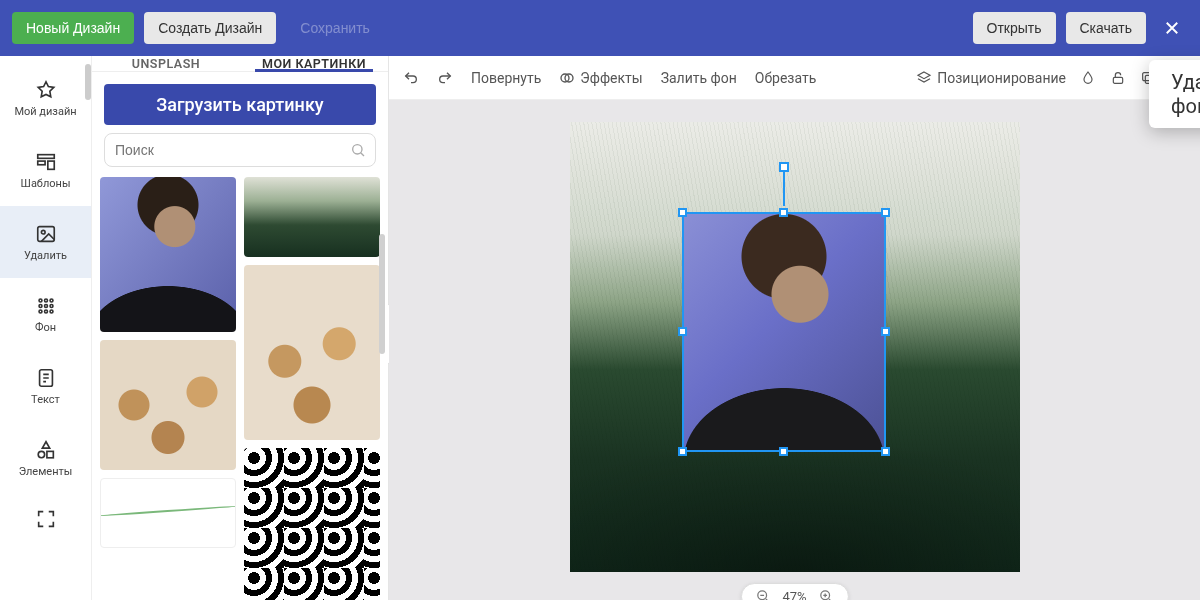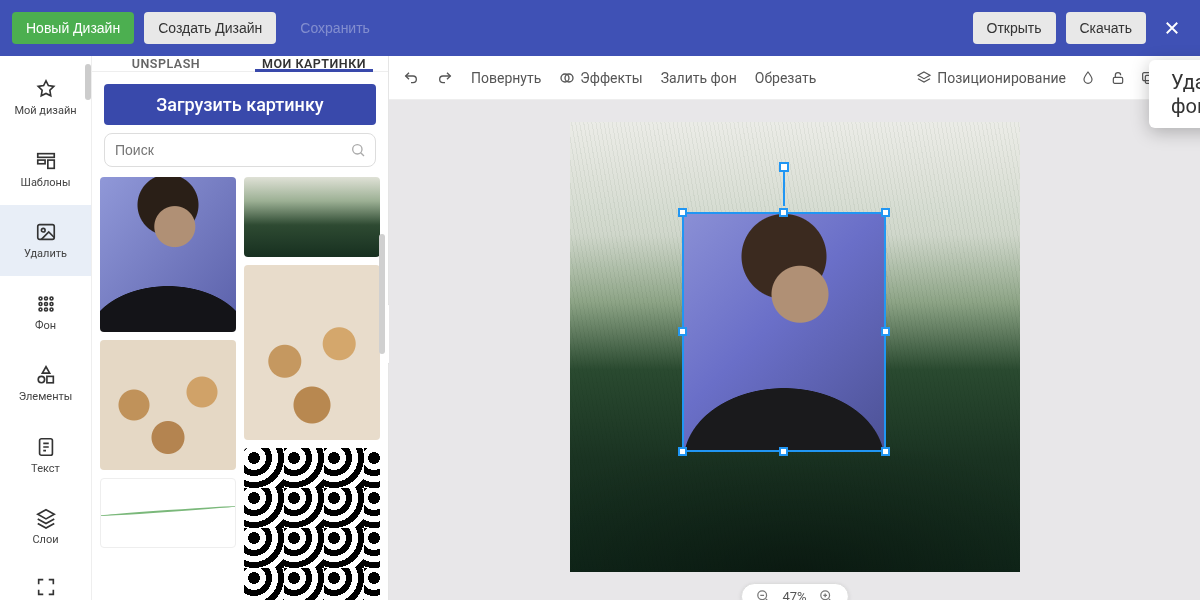--- a/index.html
+++ b/index.html
@@ -167,45 +167,35 @@
             <circle cx="6" cy="18" r="1.6"></circle>
             <circle cx="12" cy="18" r="1.6"></circle>
             <circle cx="18" cy="18" r="1.6"></circle>
           </svg>
         </span>
       <span>Фон</span>
     </div>
     <div class="rail-item">
       <span class="rail-ico">
           <svg viewBox="0 0 24 24">
+            <rect x="5" y="3" width="14" height="18" rx="2"></rect>
+            <path d="M9 8h6M9 12h6M9 16h3"></path>
+          </svg>
+        </span>
+      <span>Текст</span>
+    </div>
+    <div class="rail-item">
+      <span class="rail-ico">
+          <svg viewBox="0 0 24 24">
             <path d="M12 3l4 7H8l4-7z"></path>
             <circle cx="7" cy="17" r="3.5"></circle>
             <rect x="13" y="13.5" width="7" height="7"></rect>
           </svg>
         </span>
       <span>Элементы</span>
-    </div>
-    <div class="rail-item">
-      <span class="rail-ico">
-          <svg viewBox="0 0 24 24">
-            <rect x="5" y="3" width="14" height="18" rx="2"></rect>
-            <path d="M9 8h6M9 12h6M9 16h3"></path>
-          </svg>
-        </span>
-      <span>Текст</span>
-    </div>
-    <div class="rail-item">
-      <span class="rail-ico">
-          <svg viewBox="0 0 24 24">
-            <path d="M12 3l9 5-9 5-9-5 9-5z"></path>
-            <path d="M3 13l9 5 9-5"></path>
-            <path d="M3 18l9 5 9-5"></path>
-          </svg>
-        </span>
-      <span>Слои</span>
     </div>
     <div class="rail-item" style="height:50px">
       <span class="rail-ico">
           <svg viewBox="0 0 24 24">
             <path d="M4 9V4h5M20 9V4h-5M4 15v5h5M20 15v5h-5"></path>
           </svg>
         </span>
     </div>
   </div>
 

